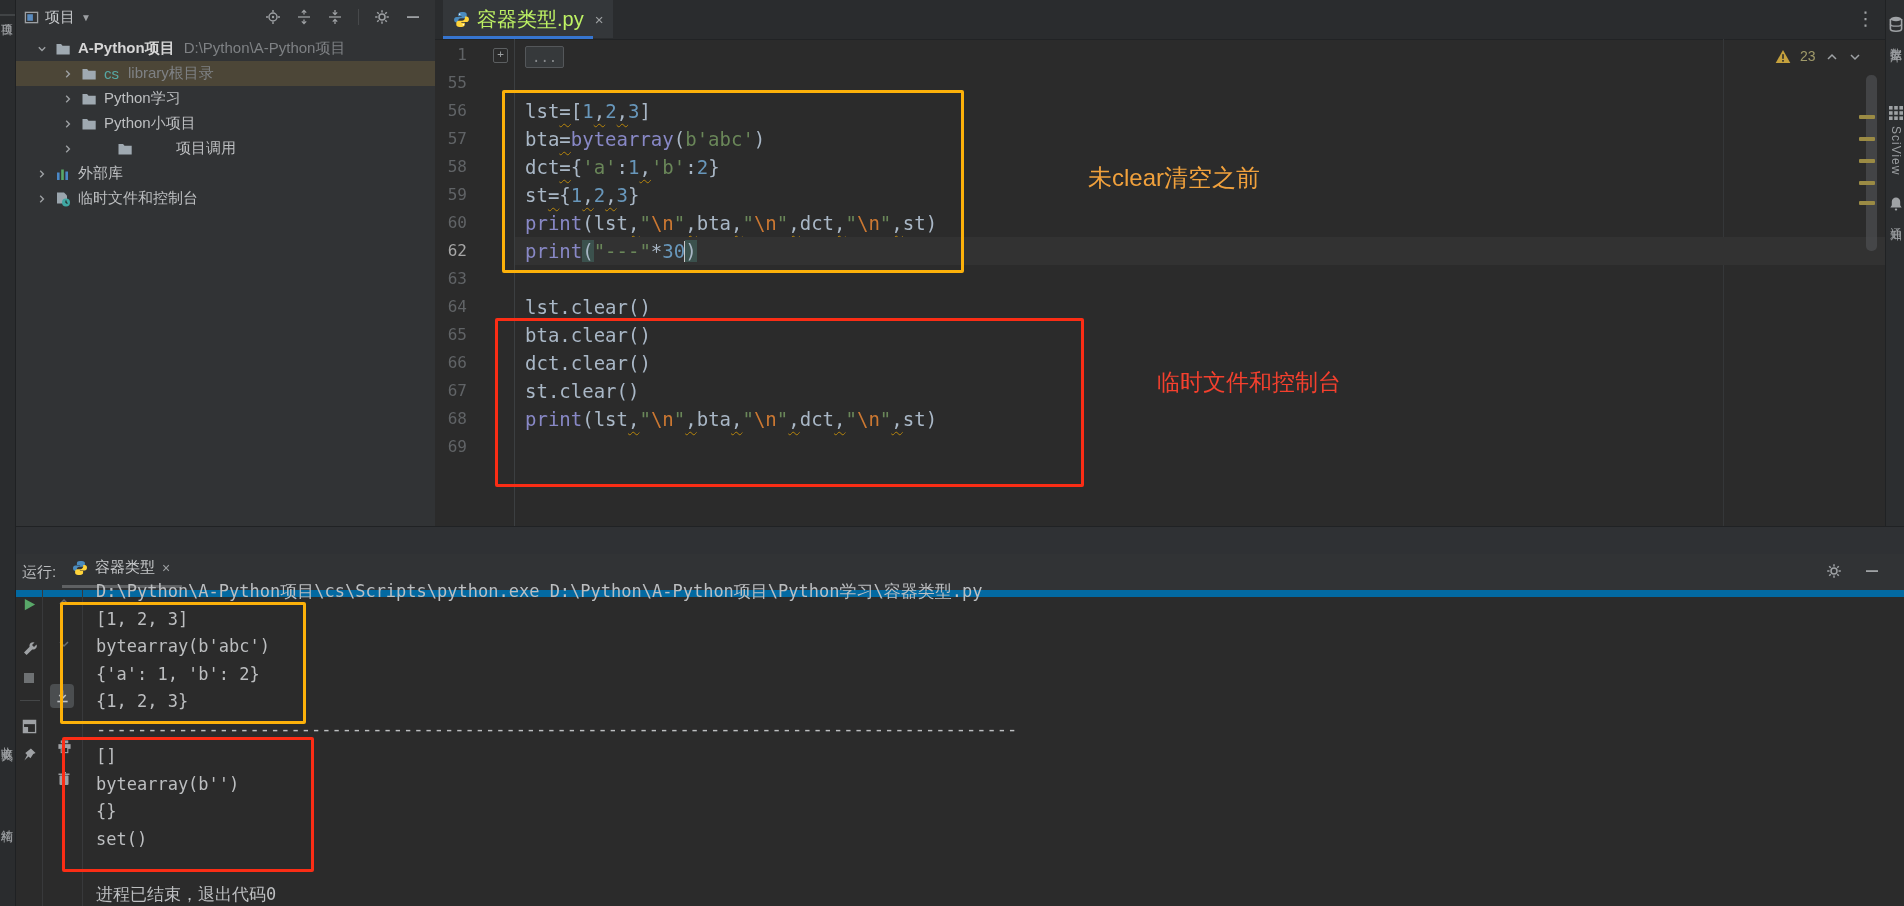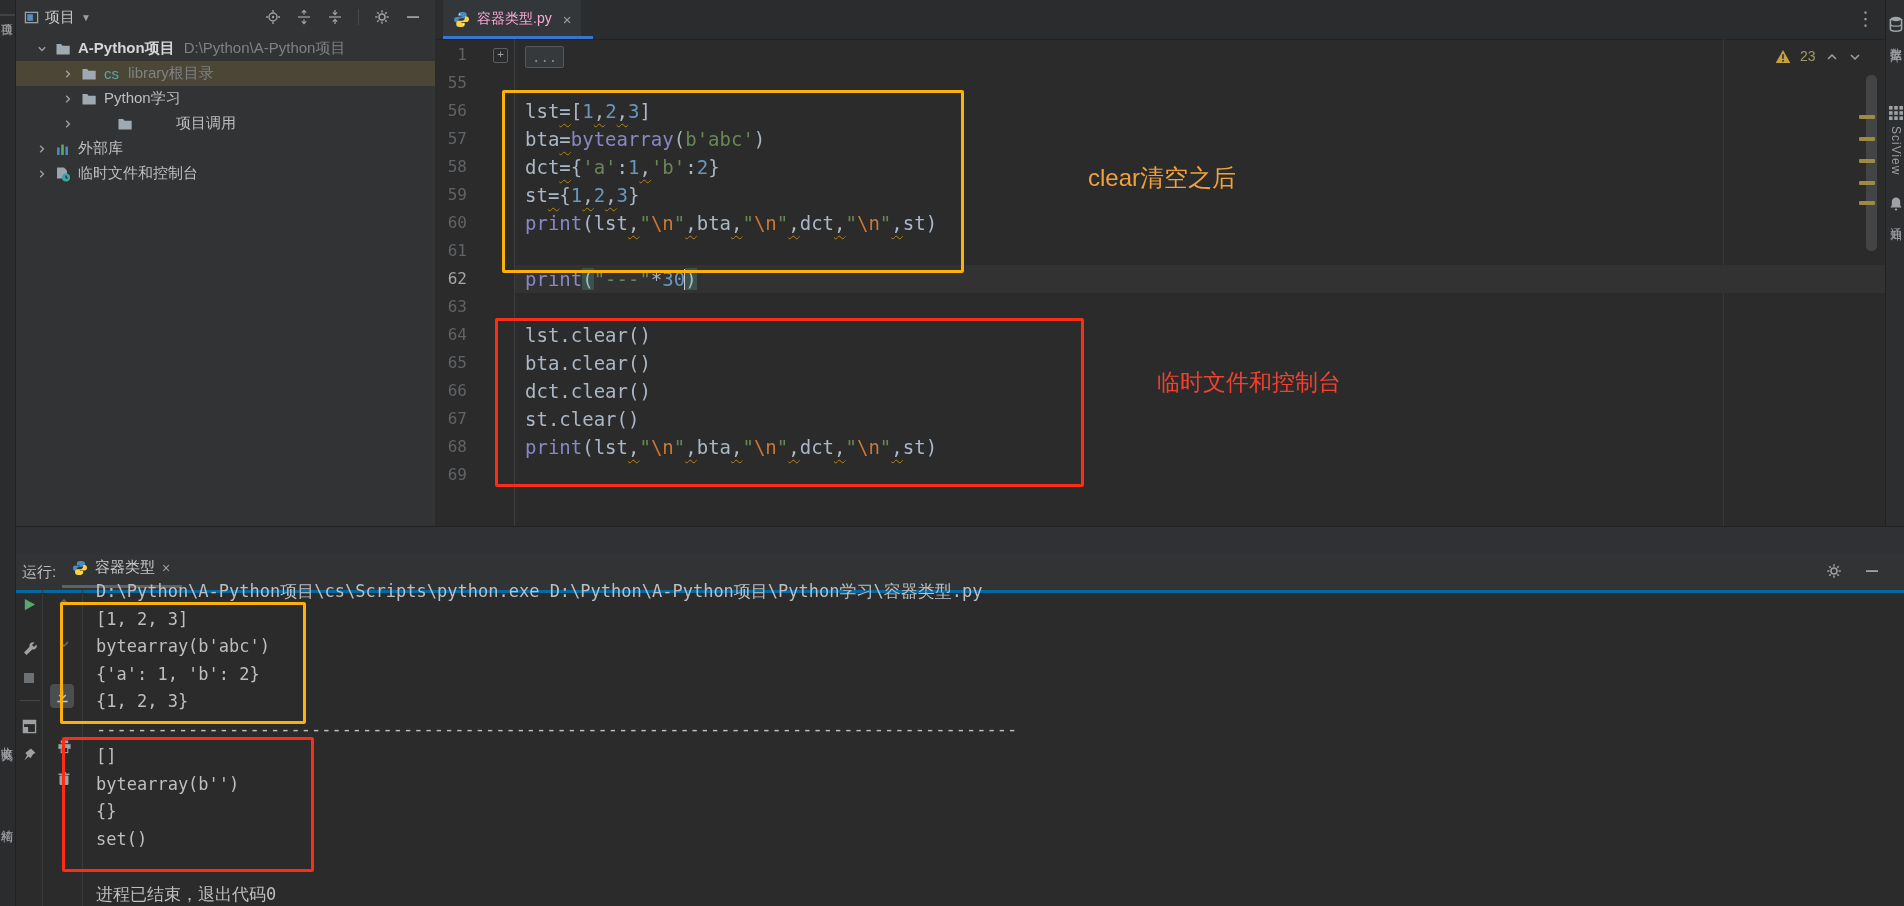--- a/index.html
+++ b/index.html
@@ -28,21 +28,21 @@
   .tree-row .ticon{width:16px;margin-right:7px;flex:0 0 auto}
   .tree-row .lbl.bold{font-weight:bold;color:#d6d6d6}
   .tree-row .lbl.teal{color:#56a8a4}
   .tree-row .extra{color:#7e8184;margin-left:9px}
 
   
   #editor{position:absolute;left:435px;top:0;width:1450px;height:526px;background:#2b2b2b}
   .tabbar{position:relative;height:39px;background:#2a2c2e;border-bottom:1px solid #212325}
   .etab{position:absolute;left:8px;top:0;height:38px;display:flex;align-items:center;gap:7px;
         padding:0 10px;background:#34373a;cursor:pointer}
-  .etab-title{font-size:14px;color:#f9a8d4}
+  .etab-title{font-size:20px;color:#bef264}
   .etab-close{font-size:15px;color:#9da0a2;margin-left:4px}
   .etab-underline{position:absolute;left:8px;top:36px;width:150px;height:3px;background:#3675d0}
   .more-dots{position:absolute;left:1421px;top:7px;font-size:19px;color:#a0a3a5;cursor:pointer}
 
   .ebody{position:absolute;left:0;top:39px;right:0;bottom:0;overflow:hidden}
   .gutter-sep{position:absolute;left:79px;top:0;bottom:0;width:1px;background:#3c3f41}
   .wrap-guide{position:absolute;left:1288px;top:0;bottom:0;width:1px;background:#353739}
   .code-rows{position:absolute;left:0;top:2px;right:0}
   .code-row{position:relative;height:28px}
   .code-row.current{background:linear-gradient(to right,transparent 80px,#323232 80px)}
@@ -66,21 +66,21 @@
   
   #right-stripe{position:absolute;left:1885px;top:0;width:19px;height:554px;background:#2c2e30;border-left:1px solid #202224}
   .rs-item{position:absolute;left:0;width:19px;display:flex;flex-direction:column;align-items:center;gap:6px;cursor:pointer}
   .rs-label{writing-mode:vertical-rl;font-size:12px;color:#9c9fa2;letter-spacing:1px}
 
   
   #mid-strip{position:absolute;left:16px;top:526px;width:1888px;height:28px;background:#2f3134;border-top:1px solid #202224}
 
   
   #console{position:absolute;left:16px;top:554px;width:1888px;height:352px;background:#2b2b2b}
-  .c-header{position:relative;height:36px;background:#313335;border-bottom:3px solid #0369a1}
+  .c-header{position:relative;height:36px;background:#313335;border-bottom:7px solid #0369a1}
   .run-label{position:absolute;left:6px;top:9px;font-size:15px;color:#b9bbbd}
   .c-tab{position:absolute;left:56px;top:4px;display:flex;align-items:center;gap:7px;cursor:pointer}
   .c-tab-title{font-size:15px;color:#c6c8ca}
   .c-tab-close{font-size:14px;color:#9da0a2}
   .c-tab-underline{position:absolute;left:46px;top:31px;width:120px;height:3px;background:#5f6163}
   .c-hdr-tools{position:absolute;right:24px;top:9px;display:flex;gap:22px}
   .col-sep{position:absolute;top:36px;bottom:0;width:1px;background:#38393b}
   .cicon{position:absolute;width:24px;height:24px;display:flex;align-items:center;justify-content:center;cursor:pointer}
   .cicon.selbg{background:#4b4e50;border-radius:4px}
   .c-divider{position:absolute;height:1px;background:#454748}
@@ -185,20 +185,33 @@
               <path d="M4.2 2.8l3.2 3.2-3.2 3.2" stroke="#9da0a3" stroke-width="1.4" fill="none"></path>
             </svg>
           </span>
           <span class="ticon">
             <svg width="16" height="16" viewBox="0 0 16 16">
               <path fill="#9fa9b1" d="M1.5 3h4.6l1.4 1.8h7.2v8.7H1.5z"></path>
             </svg>
           </span>
           <span class="lbl">Python学习</span>
         </div>
+        <div class="tree-row" style="padding-left: 46px;">
+          <span class="chev">
+            <svg width="12" height="12" viewBox="0 0 12 12">
+              <path d="M4.2 2.8l3.2 3.2-3.2 3.2" stroke="#9da0a3" stroke-width="1.4" fill="none"></path>
+            </svg>
+          </span>
+          <span class="ticon">
+            <svg width="16" height="16" viewBox="0 0 16 16">
+              <path fill="#9fa9b1" d="M1.5 3h4.6l1.4 1.8h7.2v8.7H1.5z"></path>
+            </svg>
+          </span>
+          <span class="lbl">Python小项目</span>
+        </div>
         <div class="tree-row" style="padding-left: 46px; gap: 36px;">
           <span class="chev">
             <svg width="12" height="12" viewBox="0 0 12 12">
               <path d="M4.2 2.8l3.2 3.2-3.2 3.2" stroke="#9da0a3" stroke-width="1.4" fill="none"></path>
             </svg>
           </span>
           <span class="ticon">
             <svg width="16" height="16" viewBox="0 0 16 16">
               <path fill="#9fa9b1" d="M1.5 3h4.6l1.4 1.8h7.2v8.7H1.5z"></path>
             </svg>
@@ -280,24 +293,20 @@
             <div class="ln">58</div>
             <div class="codetext"><span class="tk p">dct</span><span class="tk p w">=</span><span class="tk p">{</span><span class="tk s">'a'</span><span class="tk p">:</span><span class="tk n">1</span><span class="tk p w">,</span><span class="tk s">'b'</span><span class="tk p">:</span><span class="tk n">2</span><span class="tk p">}</span></div>
           </div>
           <div class="code-row">
             <div class="ln">59</div>
             <div class="codetext"><span class="tk p">st</span><span class="tk p w">=</span><span class="tk p">{</span><span class="tk n">1</span><span class="tk p w">,</span><span class="tk n">2</span><span class="tk p w">,</span><span class="tk n">3</span><span class="tk p">}</span></div>
           </div>
           <div class="code-row">
             <div class="ln">60</div>
             <div class="codetext"><span class="tk b">print</span><span class="tk p">(</span><span class="tk p">lst</span><span class="tk p w">,</span><span class="tk s">"</span><span class="tk e">\n</span><span class="tk s">"</span><span class="tk p w">,</span><span class="tk p">bta</span><span class="tk p w">,</span><span class="tk s">"</span><span class="tk e">\n</span><span class="tk s">"</span><span class="tk p w">,</span><span class="tk p">dct</span><span class="tk p w">,</span><span class="tk s">"</span><span class="tk e">\n</span><span class="tk s">"</span><span class="tk p w">,</span><span class="tk p">st</span><span class="tk p">)</span></div>
-          </div>
-          <div class="code-row">
-            <div class="ln">61</div>
-            <div class="codetext"></div>
           </div>
           <div class="code-row current">
             <div class="ln">62</div>
             <div class="codetext"><span class="tk b">print</span><span class="tk p hp">(</span><span class="tk s">"---"</span><span class="tk p">*</span><span class="tk n">30</span><span class="caret"></span><span class="tk p hp">)</span></div>
           </div>
           <div class="code-row">
             <div class="ln">63</div>
             <div class="codetext"></div>
           </div>
           <div class="code-row">
@@ -490,18 +499,18 @@
         <div class="console-line">bytearray(b'')</div>
         <div class="console-line">{}</div>
         <div class="console-line">set()</div>
         <div class="console-line"></div>
         <div class="console-line">进程已结束，退出代码0</div>
       </div>
   </div>
 
   <div class="anno-box yellow" style="left:502px;top:90px;width:456px;height:177px"></div>
   <div class="anno-box red" style="left:495px;top:318px;width:583px;height:163px"></div>
-  <div class="anno-text yellow" style="left:1088px;top:162px">clear清空之后</div>
+  <div class="anno-text yellow" style="left:1088px;top:162px">未clear清空之前</div>
   <div class="anno-text red" style="left:1157px;top:367px">临时文件和控制台</div>
   <div class="anno-box yellow" style="left:60px;top:602px;width:240px;height:116px"></div>
   <div class="anno-box red" style="left:62px;top:737px;width:246px;height:129px"></div>
 
 </div>
 
 </body></html>

